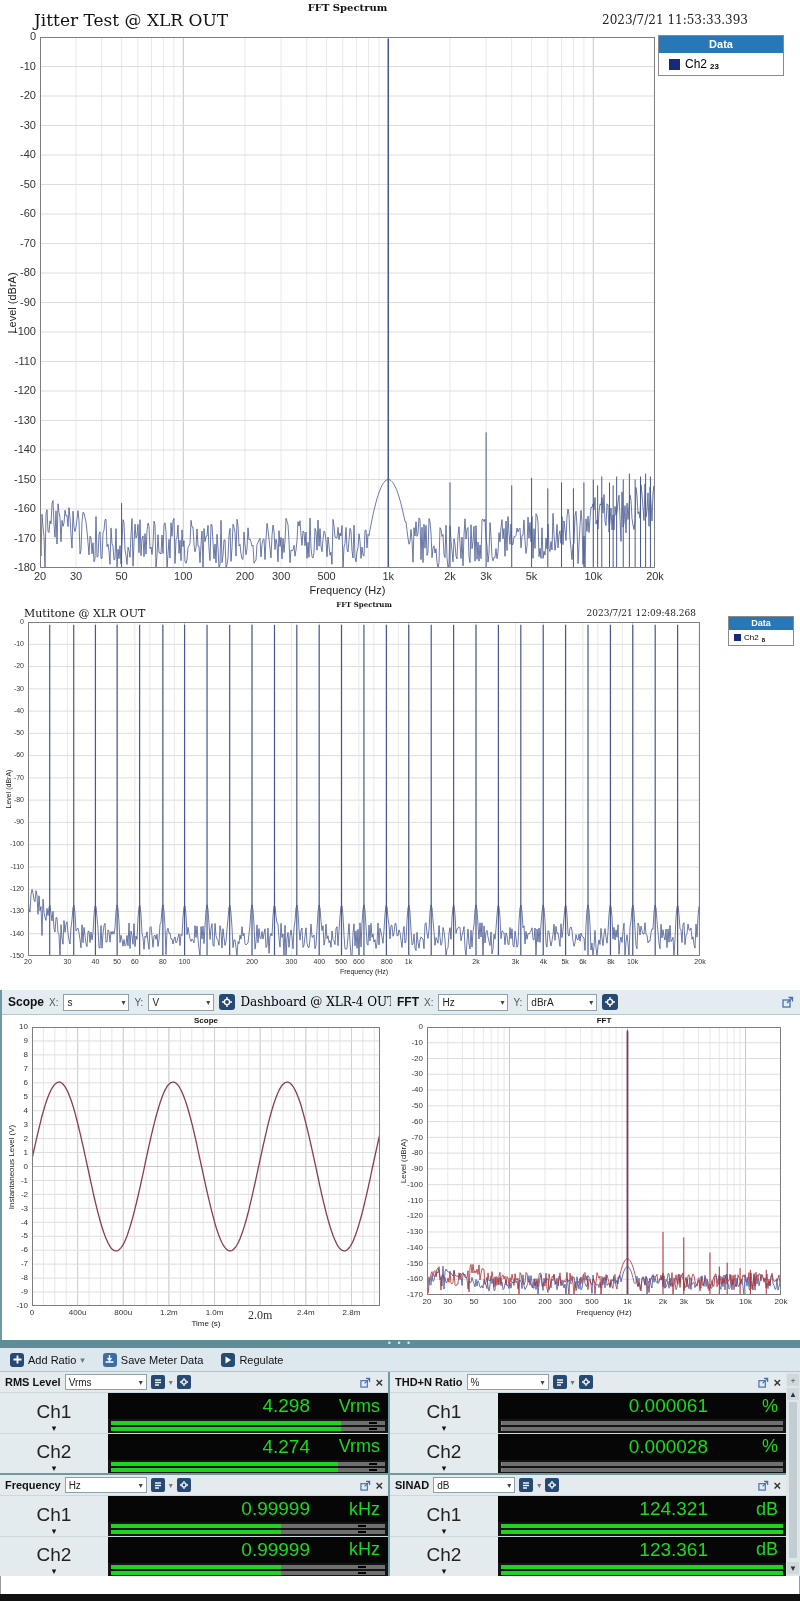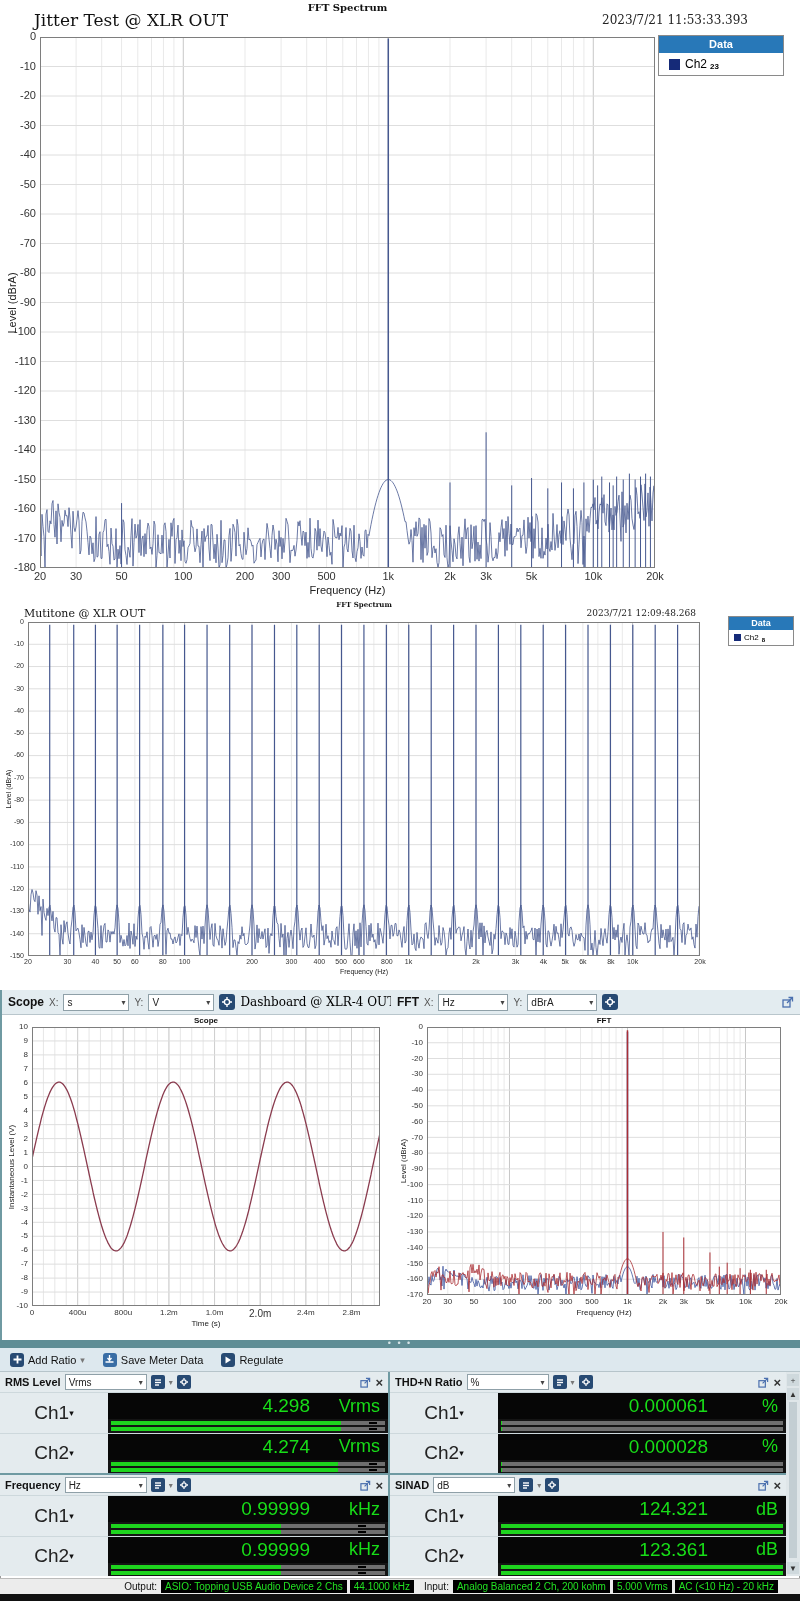--- a/index.html
+++ b/index.html
@@ -46,21 +46,21 @@
   .tb-sep{color:#777;font-size:9px;}
   
   #meter-grid{position:absolute;left:0;top:1372px;width:786px;height:204px;background:#6f9aa2;
               display:grid;grid-template-columns:388px 396px;grid-template-rows:101px 101px;gap:2px;}
   .meter-panel{background:#e4ebee;display:flex;flex-direction:column;overflow:hidden;}
   .m-head{height:20px;display:flex;align-items:center;gap:4px;padding:0 5px;background:#e4ebee;}
   .m-title{font-weight:bold;font-size:11px;color:#111;white-space:nowrap;}
   .m-dd{width:74px;height:14px;}
   .m-ic{width:14px;height:14px;border-radius:2px;}
   .m-row{flex:1;display:flex;border-top:1px solid #cdd8dc;}
-  .m-label{width:96px;display:flex;align-items:center;justify-content:center;padding:0 6px;background:#e4ebee;}
+  .m-label{width:96px;display:flex;align-items:center;justify-content:flex-end;padding:0 6px;background:#e4ebee;flex-direction:column;}
   .m-ch{font-size:19px;color:#222;}
   .m-car{font-size:9px;color:#111;}
   .m-main{flex:1;display:flex;flex-direction:column;}
   .m-display{height:26px;background:#060606;display:flex;align-items:center;justify-content:flex-end;padding-right:8px;}
   .m-val{color:#18dd18;font-size:19px;}
   .m-unit{color:#18dd18;font-size:18px;min-width:52px;text-align:right;margin-left:18px;}
   .m-bars{flex:1;background:#141414;padding:2px 3px 1px 3px;display:flex;flex-direction:column;gap:2px;}
   .bar-track{height:4px;background:#6f6f6f;position:relative;}
   .bar-fill{position:absolute;left:0;top:0;height:100%;background:#1ed41e;}
   .bar-marker{position:absolute;top:1px;height:2px;width:8px;background:#000;}
@@ -437,21 +437,21 @@
             <line x1="0" y1="265.05" x2="348" y2="265.05" stroke="#dedede"></line>
             <line x1="0" y1="279" x2="348" y2="279" stroke="#dedede"></line>
             <polyline points="0.0,132.1 0.7,128.9 1.4,125.7 2.1,122.5 2.8,119.4 3.5,116.3 4.2,113.2 4.9,110.1 5.6,107.1 6.3,104.1 7.0,101.2 7.7,98.4 8.4,95.6 9.0,92.9 9.7,90.2 10.4,87.6 11.1,85.1 11.8,82.7 12.5,80.3 13.2,78.1 13.9,75.9 14.6,73.8 15.3,71.8 16.0,69.9 16.7,68.2 17.4,66.5 18.1,64.9 18.8,63.5 19.5,62.1 20.2,60.9 20.9,59.8 21.6,58.8 22.3,57.9 23.0,57.1 23.7,56.5 24.4,56.0 25.1,55.6 25.8,55.3 26.4,55.1 27.1,55.1 27.8,55.2 28.5,55.4 29.2,55.8 29.9,56.2 30.6,56.8 31.3,57.5 32.0,58.4 32.7,59.3 33.4,60.4 34.1,61.6 34.8,62.9 35.5,64.3 36.2,65.8 36.9,67.5 37.6,69.2 38.3,71.0 39.0,73.0 39.7,75.0 40.4,77.1 41.1,79.4 41.8,81.7 42.5,84.1 43.2,86.6 43.8,89.1 44.5,91.8 45.2,94.5 45.9,97.2 46.6,100.0 47.3,102.9 48.0,105.9 48.7,108.9 49.4,111.9 50.1,115.0 50.8,118.1 51.5,121.2 52.2,124.4 52.9,127.6 53.6,130.8 54.3,134.0 55.0,137.3 55.7,140.5 56.4,143.7 57.1,147.0 57.8,150.2 58.5,153.4 59.2,156.6 59.9,159.7 60.6,162.8 61.2,165.9 61.9,169.0 62.6,172.0 63.3,174.9 64.0,177.9 64.7,180.7 65.4,183.5 66.1,186.2 66.8,188.9 67.5,191.5 68.2,194.0 68.9,196.4 69.6,198.8 70.3,201.0 71.0,203.2 71.7,205.3 72.4,207.2 73.1,209.1 73.8,210.9 74.5,212.6 75.2,214.1 75.9,215.6 76.6,216.9 77.3,218.2 78.0,219.3 78.6,220.3 79.3,221.2 80.0,221.9 80.7,222.5 81.4,223.1 82.1,223.5 82.8,223.7 83.5,223.9 84.2,223.9 84.9,223.8 85.6,223.6 86.3,223.2 87.0,222.7 87.7,222.1 88.4,221.4 89.1,220.6 89.8,219.6 90.5,218.6 91.2,217.4 91.9,216.1 92.6,214.7 93.3,213.1 94.0,211.5 94.7,209.8 95.4,207.9 96.0,206.0 96.7,203.9 97.4,201.8 98.1,199.6 98.8,197.2 99.5,194.8 100.2,192.4 100.9,189.8 101.6,187.2 102.3,184.5 103.0,181.7 103.7,178.9 104.4,176.0 105.1,173.0 105.8,170.0 106.5,167.0 107.2,163.9 107.9,160.8 108.6,157.7 109.3,154.5 110.0,151.3 110.7,148.1 111.4,144.9 112.1,141.6 112.8,138.4 113.4,135.2 114.1,131.9 114.8,128.7 115.5,125.5 116.2,122.3 116.9,119.2 117.6,116.1 118.3,113.0 119.0,109.9 119.7,106.9 120.4,104.0 121.1,101.0 121.8,98.2 122.5,95.4 123.2,92.7 123.9,90.0 124.6,87.4 125.3,84.9 126.0,82.5 126.7,80.2 127.4,77.9 128.1,75.7 128.8,73.7 129.5,71.7 130.2,69.8 130.8,68.0 131.5,66.4 132.2,64.8 132.9,63.4 133.6,62.0 134.3,60.8 135.0,59.7 135.7,58.7 136.4,57.8 137.1,57.1 137.8,56.4 138.5,55.9 139.2,55.5 139.9,55.3 140.6,55.1 141.3,55.1 142.0,55.2 142.7,55.4 143.4,55.8 144.1,56.3 144.8,56.9 145.5,57.6 146.2,58.4 146.9,59.4 147.6,60.5 148.2,61.7 148.9,63.0 149.6,64.4 150.3,65.9 151.0,67.6 151.7,69.3 152.4,71.2 153.1,73.1 153.8,75.1 154.5,77.3 155.2,79.5 155.9,81.8 156.6,84.2 157.3,86.7 158.0,89.3 158.7,91.9 159.4,94.6 160.1,97.4 160.8,100.2 161.5,103.1 162.2,106.1 162.9,109.1 163.6,112.1 164.3,115.2 165.0,118.3 165.6,121.4 166.3,124.6 167.0,127.8 167.7,131.0 168.4,134.2 169.1,137.5 169.8,140.7 170.5,143.9 171.2,147.2 171.9,150.4 172.6,153.6 173.3,156.8 174.0,159.9 174.7,163.0 175.4,166.1 176.1,169.2 176.8,172.2 177.5,175.1 178.2,178.0 178.9,180.9 179.6,183.7 180.3,186.4 181.0,189.1 181.7,191.6 182.4,194.1 183.0,196.6 183.7,198.9 184.4,201.2 185.1,203.3 185.8,205.4 186.5,207.4 187.2,209.2 187.9,211.0 188.6,212.7 189.3,214.2 190.0,215.7 190.7,217.0 191.4,218.2 192.1,219.3 192.8,220.3 193.5,221.2 194.2,222.0 194.9,222.6 195.6,223.1 196.3,223.5 197.0,223.7 197.7,223.9 198.4,223.9 199.1,223.8 199.8,223.5 200.4,223.2 201.1,222.7 201.8,222.1 202.5,221.4 203.2,220.5 203.9,219.6 204.6,218.5 205.3,217.3 206.0,216.0 206.7,214.6 207.4,213.0 208.1,211.4 208.8,209.6 209.5,207.8 210.2,205.8 210.9,203.8 211.6,201.6 212.3,199.4 213.0,197.1 213.7,194.7 214.4,192.2 215.1,189.6 215.8,187.0 216.5,184.3 217.2,181.5 217.8,178.7 218.5,175.8 219.2,172.8 219.9,169.8 220.6,166.8 221.3,163.7 222.0,160.6 222.7,157.5 223.4,154.3 224.1,151.1 224.8,147.9 225.5,144.6 226.2,141.4 226.9,138.2 227.6,134.9 228.3,131.7 229.0,128.5 229.7,125.3 230.4,122.1 231.1,119.0 231.8,115.9 232.5,112.8 233.2,109.7 233.9,106.7 234.6,103.8 235.2,100.9 235.9,98.0 236.6,95.2 237.3,92.5 238.0,89.9 238.7,87.3 239.4,84.8 240.1,82.4 240.8,80.0 241.5,77.8 242.2,75.6 242.9,73.5 243.6,71.6 244.3,69.7 245.0,67.9 245.7,66.3 246.4,64.7 247.1,63.3 247.8,61.9 248.5,60.7 249.2,59.6 249.9,58.6 250.6,57.8 251.3,57.0 252.0,56.4 252.6,55.9 253.3,55.5 254.0,55.3 254.7,55.1 255.4,55.1 256.1,55.2 256.8,55.5 257.5,55.8 258.2,56.3 258.9,56.9 259.6,57.6 260.3,58.5 261.0,59.5 261.7,60.5 262.4,61.7 263.1,63.1 263.8,64.5 264.5,66.0 265.2,67.7 265.9,69.4 266.6,71.3 267.3,73.2 268.0,75.3 268.7,77.4 269.4,79.7 270.0,82.0 270.7,84.4 271.4,86.9 272.1,89.5 272.8,92.1 273.5,94.8 274.2,97.6 274.9,100.4 275.6,103.3 276.3,106.3 277.0,109.3 277.7,112.3 278.4,115.4 279.1,118.5 279.8,121.7 280.5,124.8 281.2,128.0 281.9,131.2 282.6,134.5 283.3,137.7 284.0,140.9 284.7,144.2 285.4,147.4 286.1,150.6 286.8,153.8 287.4,157.0 288.1,160.1 288.8,163.2 289.5,166.3 290.2,169.4 290.9,172.4 291.6,175.3 292.3,178.2 293.0,181.1 293.7,183.9 294.4,186.6 295.1,189.2 295.8,191.8 296.5,194.3 297.2,196.7 297.9,199.1 298.6,201.3 299.3,203.5 300.0,205.5 300.7,207.5 301.4,209.4 302.1,211.1 302.8,212.8 303.5,214.3 304.2,215.8 304.8,217.1 305.5,218.3 306.2,219.4 306.9,220.4 307.6,221.3 308.3,222.0 309.0,222.6 309.7,223.1 310.4,223.5 311.1,223.7 311.8,223.9 312.5,223.9 313.2,223.8 313.9,223.5 314.6,223.2 315.3,222.7 316.0,222.1 316.7,221.3 317.4,220.5 318.1,219.5 318.8,218.4 319.5,217.2 320.2,215.9 320.9,214.5 321.6,212.9 322.2,211.3 322.9,209.5 323.6,207.7 324.3,205.7 325.0,203.6 325.7,201.5 326.4,199.3 327.1,196.9 327.8,194.5 328.5,192.0 329.2,189.5 329.9,186.8 330.6,184.1 331.3,181.3 332.0,178.5 332.7,175.6 333.4,172.6 334.1,169.6 334.8,166.6 335.5,163.5 336.2,160.4 336.9,157.2 337.6,154.1 338.3,150.9 339.0,147.7 339.6,144.4 340.3,141.2 341.0,138.0 341.7,134.7 342.4,131.5 343.1,128.3 343.8,125.1 344.5,121.9 345.2,118.8 345.9,115.7 346.6,112.6 347.3,109.5 348.0,106.5" fill="none" stroke="#8a3b4e" stroke-width="1.3"></polyline>
             <rect x="0.5" y="0.5" width="347" height="278" fill="none" stroke="#7e7e7e"></rect>
           </svg>
           <div class="tick" style="left: 14px; top: 293px; width: 32px; font-size: 8px;">0</div>
           <div class="tick" style="left: 59.6393px; top: 293px; width: 32px; font-size: 8px;">400u</div>
           <div class="tick" style="left: 105.279px; top: 293px; width: 32px; font-size: 8px;">800u</div>
           <div class="tick" style="left: 150.918px; top: 293px; width: 32px; font-size: 8px;">1.2m</div>
           <div class="tick" style="left: 196.557px; top: 293px; width: 32px; font-size: 8px;">1.0m</div>
-          <div class="tick" style="left: 242.197px; top: 293px; width: 32px; font-size: 10px;">2.0m</div>
+          <div class="tick" style="left: 242.197px; top: 293px; width: 32px; font-size: 12px; font-family: Liberation Serif, serif;">2.0m</div>
           <div class="tick" style="left: 287.836px; top: 293px; width: 32px; font-size: 8px;">2.4m</div>
           <div class="tick" style="left: 333.475px; top: 293px; width: 32px; font-size: 8px;">2.8m</div>
           <div class="tick ytick" style="left: -6px; top: 7.2px; width: 32px; font-size: 8px;">10</div>
           <div class="tick ytick" style="left: -6px; top: 21.15px; width: 32px; font-size: 8px;">9</div>
           <div class="tick ytick" style="left: -6px; top: 35.1px; width: 32px; font-size: 8px;">8</div>
           <div class="tick ytick" style="left: -6px; top: 49.05px; width: 32px; font-size: 8px;">7</div>
           <div class="tick ytick" style="left: -6px; top: 63px; width: 32px; font-size: 8px;">6</div>
           <div class="tick ytick" style="left: -6px; top: 76.95px; width: 32px; font-size: 8px;">5</div>
           <div class="tick ytick" style="left: -6px; top: 90.9px; width: 32px; font-size: 8px;">4</div>
           <div class="tick ytick" style="left: -6px; top: 104.85px; width: 32px; font-size: 8px;">3</div>
@@ -958,27 +958,14 @@
         </div>
       </div>
     </div>
   <div id="m-scroll">
     <span class="sc-btn">＋</span>
     <span class="sc-btn">▲</span>
     <span class="sc-track"></span>
     <span class="sc-btn" style="margin-bottom:2px;">▼</span>
   </div>
 
-  <div id="status-bar">
-    <span>Output:</span>
-    <span id="out-badges" style="display:flex;gap:3px;">
-        <div class="badge">ASIO: Topping USB Audio Device 2 Chs</div>
-        <div class="badge">44.1000 kHz</div>
-      </span>
-    <span style="margin-left:6px;">Input:</span>
-    <span id="in-badges" style="display:flex;gap:3px;">
-        <div class="badge">Analog Balanced 2 Ch, 200 kohm</div>
-        <div class="badge">5.000 Vrms</div>
-        <div class="badge">AC (&lt;10 Hz) - 20 kHz</div>
-      </span>
-  </div>
   <div id="bottom-strip"></div>
 </div>
 
 </body></html>

